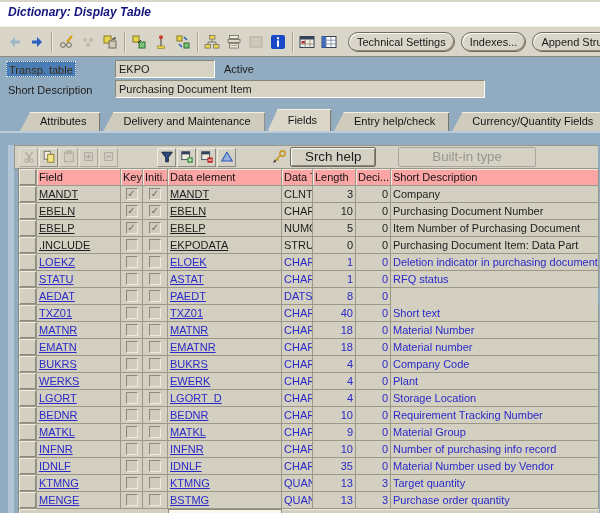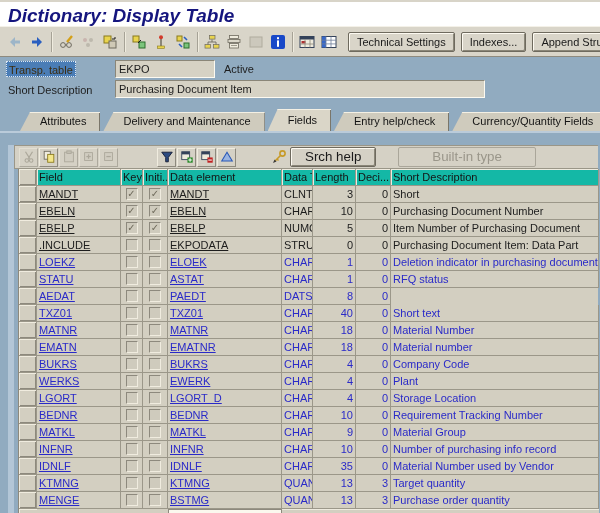--- a/index.html
+++ b/index.html
@@ -1,30 +1,30 @@
 <!DOCTYPE html>
 <html><head>
 <meta charset="utf-8">
 <style>
   * { margin:0; padding:0; box-sizing:border-box; }
   html,body { width:600px; height:513px; overflow:hidden; }
   body { font-family:"Liberation Sans","DejaVu Sans",sans-serif; font-size:11px; color:#1d1d1d; background:#91abc0; position:relative; }
 
   
   .titlebar { position:absolute; top:0; left:0; width:600px; height:26px; background:#ffffff; border-top:2px solid #d8d4c8; }
-  .titlebar .title { position:absolute; left:8px; top:3px; font-size:19px; font-weight:bold; font-style:italic; color:#15157e; }
+  .titlebar .title { position:absolute; left:8px; top:3px; font-size:12px; font-weight:bold; font-style:italic; color:#15157e; }
 
   
   .toolbar { position:absolute; top:26px; left:0; width:600px; height:31px; background:#d9d5c9;
              border-top:1px solid #f4f1e8; border-bottom:1px solid #8e8a7e;
              display:flex; align-items:center; padding:0 4px; }
   .tbtn { width:22px; height:22px; display:flex; align-items:center; justify-content:center; flex:0 0 auto; }
   .sep  { width:1px; height:20px; background:#a6a296; margin:0 3px; flex:0 0 auto; box-shadow:1px 0 0 #f0ecdf; }
   .toolbar-buttons { display:flex; gap:6px; margin-left:8px; flex:0 0 auto; }
-  .push-btn { background:#d9d5c9; border:1px solid #6e6a5e; border-radius:2px; padding:3px 8px; font-size:11px; color:#1a1a1a;
+  .push-btn { background:#d9d5c9; border:1px solid #6e6a5e; border-radius:10px; padding:3px 8px; font-size:11px; color:#1a1a1a;
               box-shadow:inset 1px 1px 0 #fdfaf1, inset -1px -1px 0 #8a8678; white-space:nowrap; }
 
   
   .main { position:absolute; top:57px; left:0; width:600px; height:456px; background:#91abc0; }
 
   
   .fld-label { position:absolute; height:16px; line-height:16px; color:#1d1d1d; }
   .fld-label.selected { background:#4a7db6; border:1px dotted #dce6f2; color:#3b2c10; padding:0 2px; }
   .fld-input { position:absolute; height:18px; background:#d6d2c4; border:1px solid; border-color:#8a8678 #fdfaf1 #fdfaf1 #8a8678;
                font-family:"Liberation Sans","DejaVu Sans",sans-serif; font-size:11px; color:#1d1d1d; padding:4px 3px; }
@@ -49,21 +49,21 @@
   .flat-btn.disabled { color:#9a968a; border-color:#aaa69a; box-shadow:none; }
   .left-edge { position:absolute; left:8px; top:88px; width:6px; height:368px; background:#b3c6d7; }
 
   
   .grid { position:absolute; left:18px; top:112px; width:580px; height:344px; background:#d3cfc1; border-left:1px solid #8d897d; }
   .grow { display:flex; width:580px; height:17px; }
   .cell { border-right:1px solid #9b9789; border-bottom:1px solid #9b9789; height:17px; line-height:15px; padding:1px 2px;
           overflow:hidden; white-space:nowrap; flex:0 0 auto; display:flex; align-items:center; }
   .w-sel{width:18px}.w-field{width:84px}.w-key{width:22px}.w-init{width:25px}.w-de{width:114px}
   .w-dt{width:31px}.w-len{width:43px}.w-dec{width:35px}.w-desc{flex:1 1 auto; width:auto;}
-  .hdr .cell { background:#14b8a6; box-shadow:inset 1px 1px 0 #eeeade; color:#141414; }
+  .hdr .cell { background:#fca5a5; box-shadow:inset 1px 1px 0 #eeeade; color:#141414; }
   .cell.sel { background:#d3cfc1; box-shadow:inset 1px 1px 0 #f0ecdf, inset -1px -1px 0 #8d897d; }
   .cell.num { justify-content:flex-end; }
   .cell.center { justify-content:center; }
   .lnk { text-decoration:underline; cursor:pointer; }
   .row-black .lnk, .row-black .val { color:#1d1d1d; }
   .row-blue  .lnk, .row-blue  .val { color:#2a2ac8; }
   .cb { width:12px; height:12px; background:#cfcbbd; border:1px solid; border-color:#8d897d #f0ecdf #f0ecdf #8d897d;
         font-size:10px; line-height:10px; text-align:center; color:#6f6a5b; }
   .partial { display:flex; width:580px; height:4px; overflow:hidden; }
   .pseg { height:4px; flex:0 0 auto; }
@@ -312,21 +312,21 @@
           <div class="cell w-dt">
             <span class="val">CLNT</span>
           </div>
           <div class="cell w-len num">
             <span class="val">3</span>
           </div>
           <div class="cell w-dec num">
             <span class="val">0</span>
           </div>
           <div class="cell w-desc">
-            <span class="val">Short</span>
+            <span class="val">Company</span>
           </div>
         </div>
         <div class="grow row-black">
           <div class="cell w-sel sel"></div>
           <div class="cell w-field">
             <span class="lnk">EBELN</span>
           </div>
           <div class="cell w-key center">
             <span class="cb">✓</span>
           </div>

